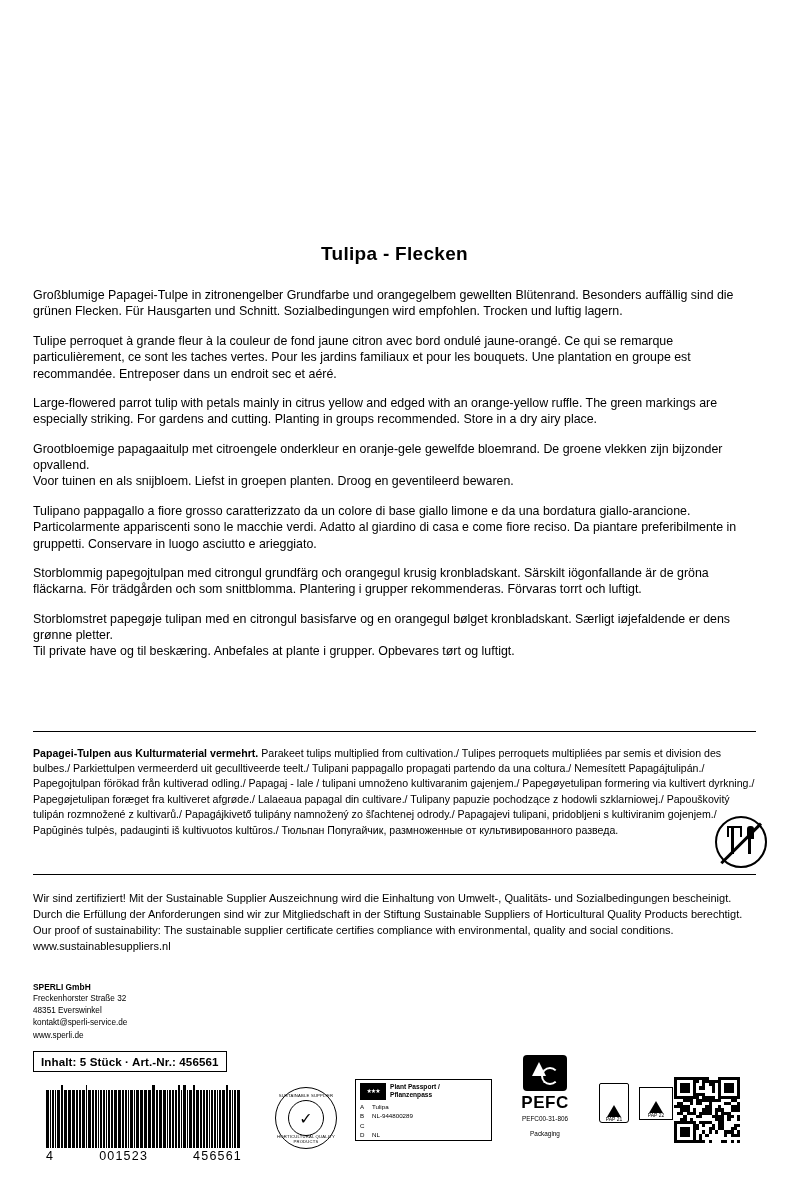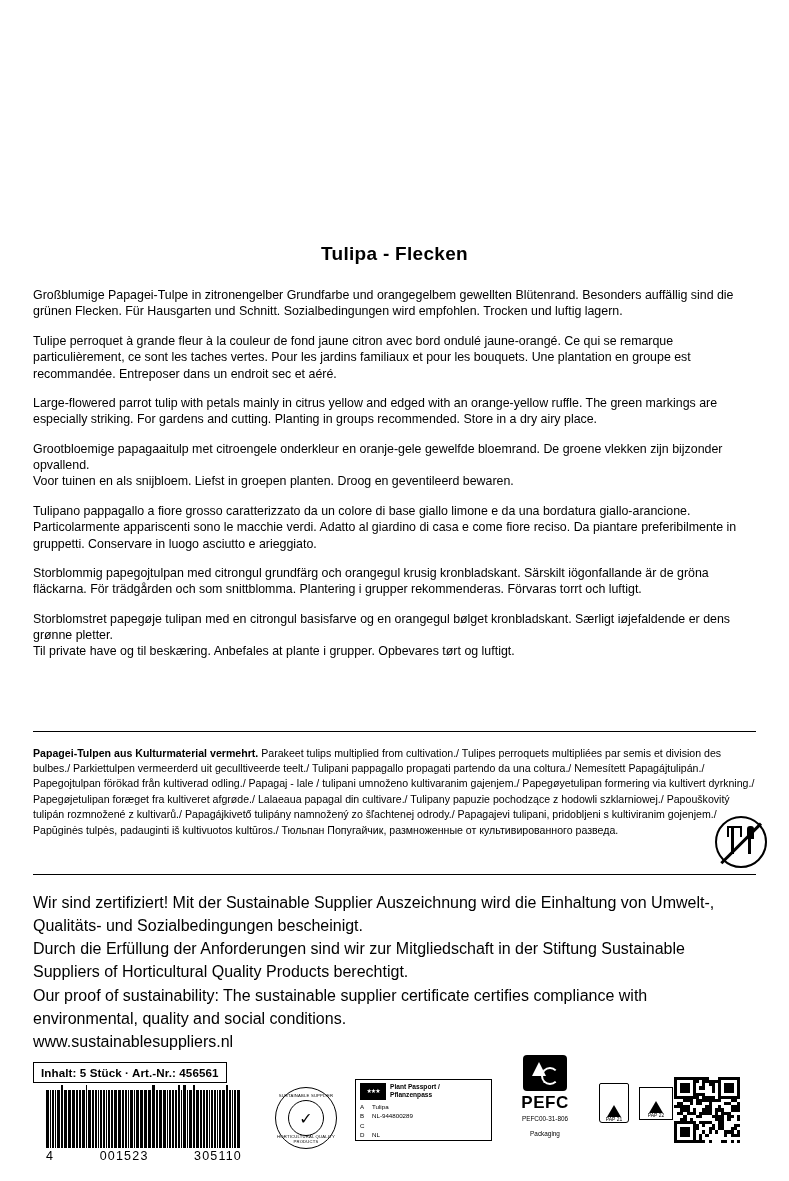--- a/index.html
+++ b/index.html
@@ -68,21 +68,21 @@
     font-size: 10.6px;
     line-height: 1.45;
   }
   .propagation .lead {
     font-weight: bold;
   }
 
   
   .certification {
     margin-top: 16px;
-    font-size: 16px;
+    font-size: 11px;
     line-height: 1.45;
   }
 
   
   .company {
     margin-top: 26px;
     font-size: 8.2px;
     line-height: 1.48;
   }
   .company .name { font-weight: bold; font-size: 8.4px; }
@@ -388,20 +388,27 @@
 
   
   <div class="certification">
     <div>Wir sind zertifiziert! Mit der Sustainable Supplier Auszeichnung wird die Einhaltung von Umwelt-, Qualitäts- und Sozialbedingungen bescheinigt.</div>
     <div>Durch die Erfüllung der Anforderungen sind wir zur Mitgliedschaft in der Stiftung Sustainable Suppliers of Horticultural Quality Products berechtigt.</div>
     <div>Our proof of sustainability: The sustainable supplier certificate certifies compliance with environmental, quality and social conditions.</div>
     <div>www.sustainablesuppliers.nl</div>
   </div>
 
   
+  <div class="company">
+    <div class="name">SPERLI GmbH</div>
+    <div>Freckenhorster Straße 32</div>
+    <div>48351 Everswinkel</div>
+    <div>kontakt@sperli-service.de</div>
+    <div>www.sperli.de</div>
+  </div>
 
   <div class="contents-box">Inhalt: 5 Stück · Art.-Nr.: 456561</div>
 
   
   <div class="nofood">
     <div class="circle"></div>
     <div class="fork"></div>
     <div class="tine"></div>
     <div class="knife"></div>
     <div class="blade"></div>
@@ -472,21 +479,21 @@
           <i style="width: 3px; height: 92%;"></i>
           <i style="width: 2px; height: 100%;"></i>
           <i style="width: 2px; height: 92%;"></i>
           <i style="width: 1px; height: 92%;"></i>
           <i style="width: 2px; height: 92%;"></i>
           <i style="width: 3px; height: 92%;"></i>
         </div>
       <div class="barcode-digits">
         <span>4</span>
         <span>001523</span>
-        <span>305110</span>
+        <span>456561</span>
       </div>
     </div>
 
     <div class="eco-seal">
       <div class="ring-text ring-top">SUSTAINABLE SUPPLIER</div>
       <div class="inner">✓</div>
       <div class="ring-text ring-bottom">HORTICULTURAL QUALITY PRODUCTS</div>
     </div>
 
     <div class="passport">

